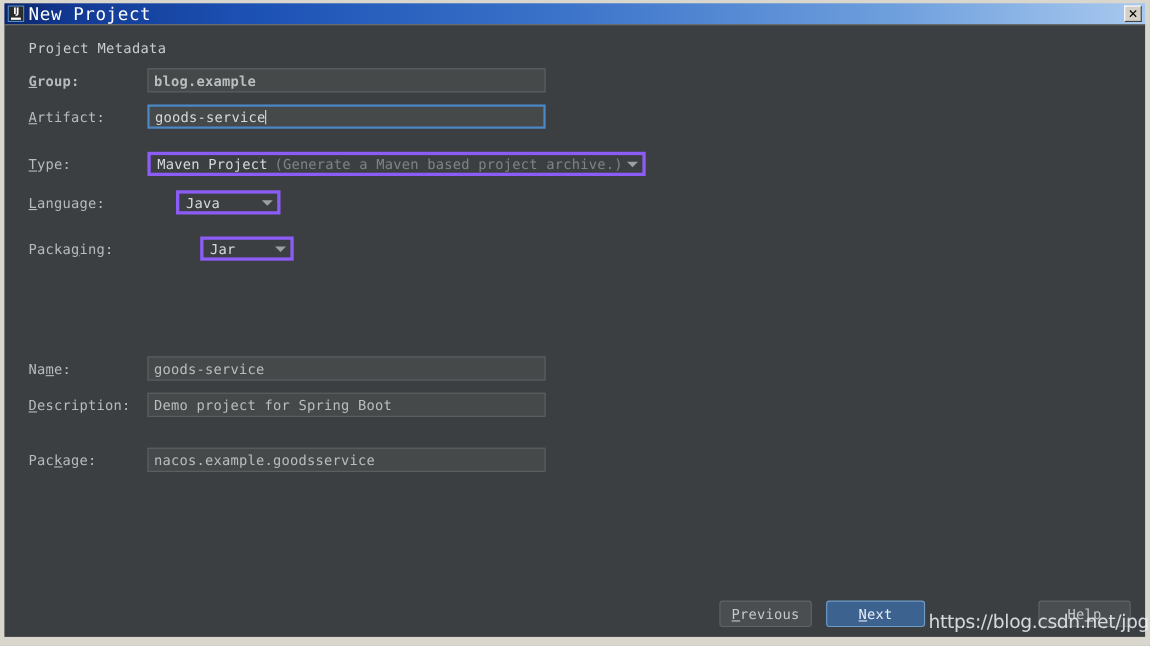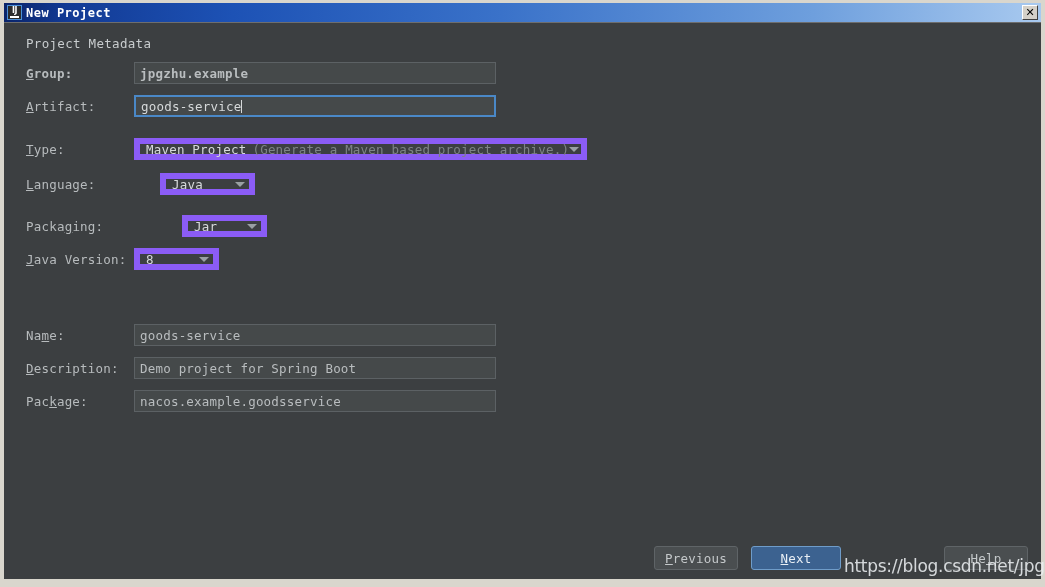--- a/index.html
+++ b/index.html
@@ -62,22 +62,22 @@
     position: absolute;
     bottom: 1px;
     left: 2px;
     right: 2px;
     height: 2px;
     background: #ffffff;
   }
   .title-text {
     color: #ffffff;
     font-family: "DejaVu Sans Mono", monospace;
-    font-size: 12px;
-    font-weight: bold;
+    font-size: 16px;
+    font-weight: normal;
     letter-spacing: 0.5px;
     white-space: nowrap;
   }
   .title-spacer { flex: 1 1 auto; }
   .close-btn {
     width: 16px;
     height: 15px;
     background: #d4d0c8;
     border-top: 1px solid #ffffff;
     border-left: 1px solid #ffffff;
@@ -162,21 +162,21 @@
     width: 1px;
     height: 13px;
     background: #d6d9da;
     margin-left: 0px;
     vertical-align: middle;
   }
 
   .combo {
     height: 22px;
     background: #3c3f41;
-    border: 6px solid #8b5cf6;
+    border: 3px solid #8b5cf6;
     box-sizing: border-box;
     display: flex;
     align-items: center;
     padding-left: 6px;
     padding-right: 4px;
     cursor: pointer;
     position: relative;
   }
   .combo .cval {
     color: #d6d9da;
@@ -262,21 +262,21 @@
     </div>
   </div>
 
   <div class="panel">
 
     <div class="section-title">Project Metadata</div>
 
     <div class="field-row" style="top:39px;font-weight:bold;">
       <div class="f-label"><u>G</u><span>roup:</span></div>
       <div class="txt" style="width:362px;">
-          <span>jpgzhu.example</span>
+          <span>blog.example</span>
         </div>
     </div>
 
     <div class="field-row" style="top:72px;">
       <div class="f-label"><u>A</u><span>rtifact:</span></div>
       <div class="txt focused" style="width:362px;">
           <span>goods-service</span>
           <span class="caret"></span>
         </div>
     </div>
@@ -299,44 +299,37 @@
     </div>
 
     <div class="field-row" style="top:192px;gap:48px;">
       <div class="f-label"><span>Packa</span><u>g</u><span>ing:</span></div>
       <div class="combo" style="width:85px;">
         <span class="cval">Jar</span>
         <span class="arrow"></span>
       </div>
     </div>
 
-    <div class="field-row" style="top:225px;">
-      <div class="f-label"><u>J</u><span>ava Version:</span></div>
-      <div class="combo" style="width:85px;">
-        <span class="cval">8</span>
-        <span class="arrow"></span>
-      </div>
-    </div>
 
 
     <div class="field-row" style="top:301px;">
       <div class="f-label"><span>Na</span><u>m</u><span>e:</span></div>
       <div class="txt" style="width:362px;">
           <span>goods-service</span>
         </div>
     </div>
 
     <div class="field-row" style="top:334px;">
       <div class="f-label"><u>D</u><span>escription:</span></div>
       <div class="txt" style="width:362px;">
           <span>Demo project for Spring Boot</span>
         </div>
     </div>
 
-    <div class="field-row" style="top:367px;">
+    <div class="field-row" style="top:384px;">
       <div class="f-label"><span>Pac</span><u>k</u><span>age:</span></div>
       <div class="txt" style="width:362px;">
           <span>nacos.example.goodsservice</span>
         </div>
     </div>
 
     <div class="btn-bar">
       <div class="btn" style="left:650px; top:4px; width:84px;">
           <u>P</u>
           <span>revious</span>

